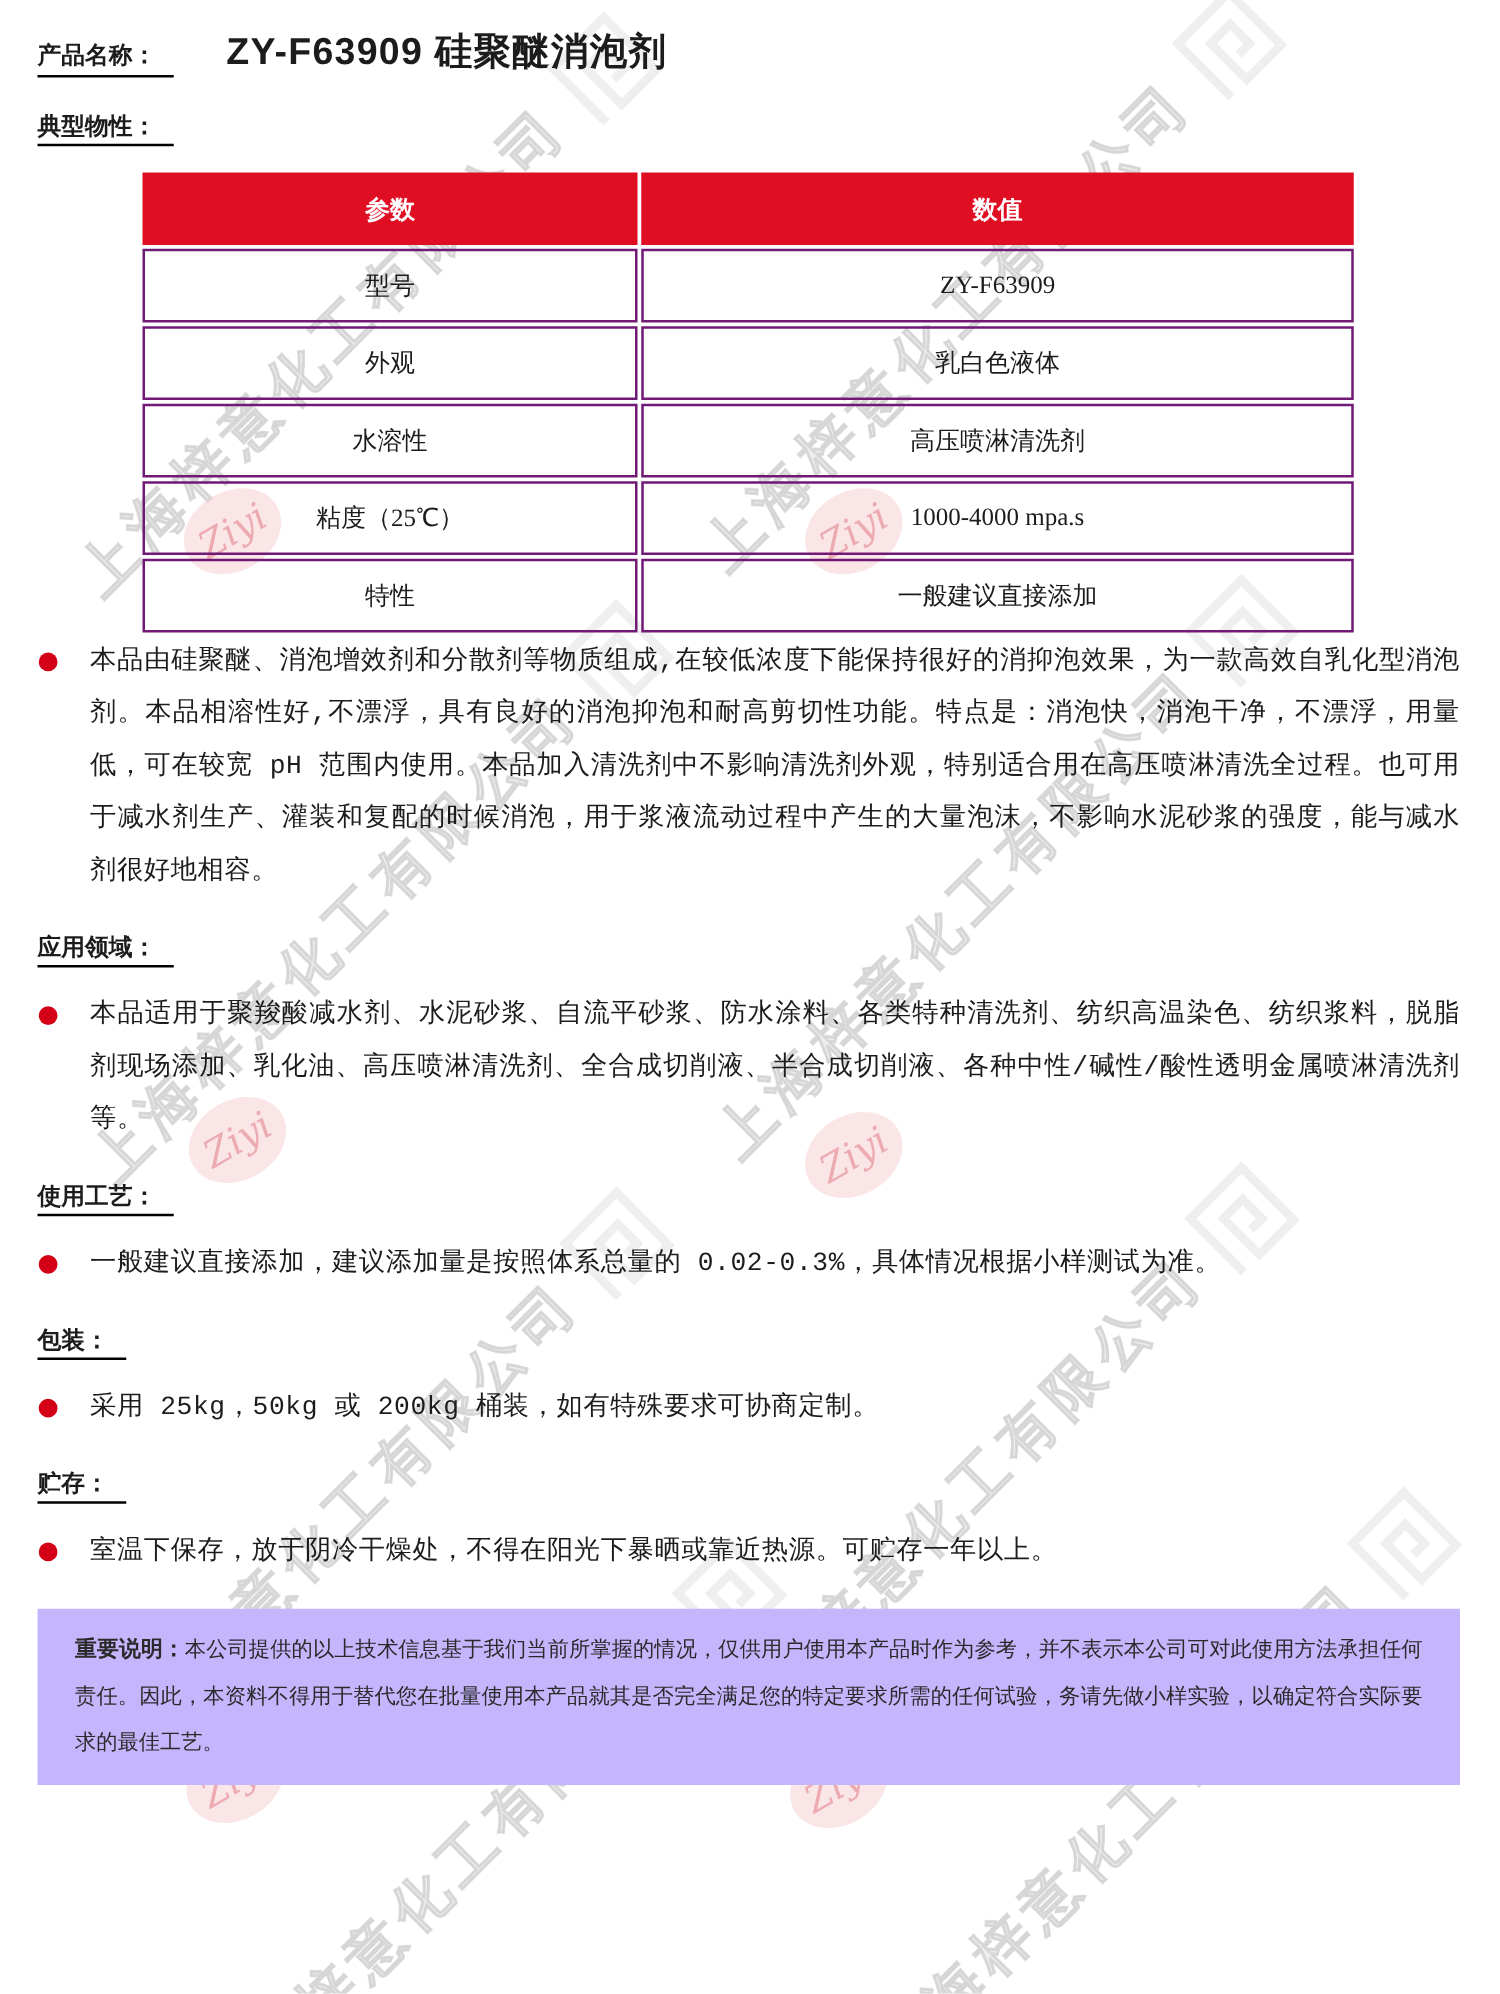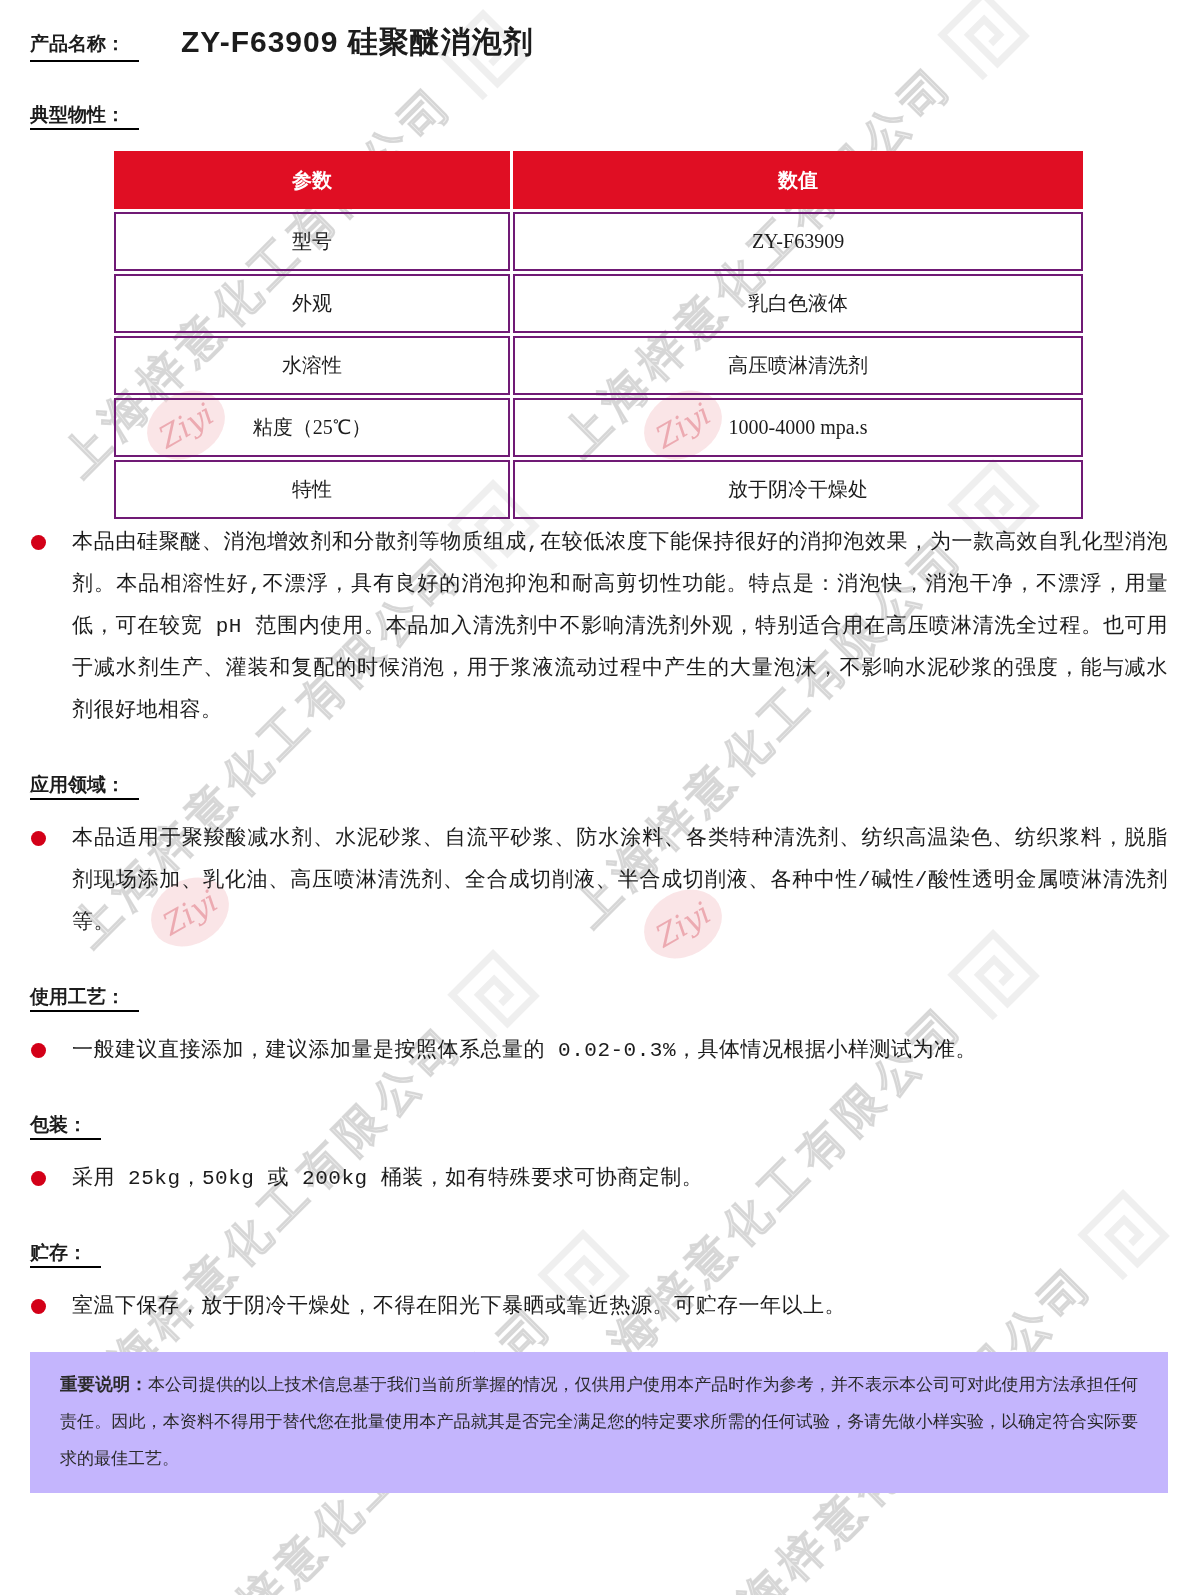--- a/index.html
+++ b/index.html
@@ -19,21 +19,21 @@
   .stamp span{font-family:"DejaVu Serif", serif;font-style:italic;font-size:30px;
               color:rgba(233,155,164,0.8);}
   
   .content{position:relative;z-index:2;padding:22px 32px 0 30px;}
   .title-row{display:flex;align-items:flex-end;}
   .label-u{font-family:"Liberation Sans", sans-serif;font-weight:bold;font-size:19px;
            border-bottom:2px solid #000;padding:0 14px 3px 0;}
   .doc-title{font-family:"Liberation Sans", sans-serif;font-weight:bold;font-size:30px;
              margin:0 0 0 42px;letter-spacing:1px;line-height:40px;}
   h2.sec{font-size:19px;font-family:"Liberation Sans", sans-serif;
-         margin:40px 0 20px 0;line-height:26px;}
+         margin:27px 0 20px 0;line-height:26px;}
   h2.sec span{border-bottom:2px solid #000;padding:0 14px 3px 0;font-weight:bold;}
   
   table.props{border-collapse:separate;border-spacing:3px;margin:0 0 0 81px;
               width:975px;table-layout:fixed;}
   table.props th{background:#e00e23;color:#ffffff;font-family:"Liberation Sans", sans-serif;
                  font-weight:bold;font-size:20px;height:56px;}
   table.props td{border:2px solid #701a75;background:transparent;text-align:center;
                  font-size:20px;height:53px;}
   .col-param{width:41%;}
   
@@ -154,21 +154,21 @@
         <tr>
             <td>水溶性</td>
             <td>高压喷淋清洗剂</td>
           </tr>
         <tr>
             <td>粘度（25℃）</td>
             <td>1000-4000 mpa.s</td>
           </tr>
         <tr>
             <td>特性</td>
-            <td>放于阴冷干燥处</td>
+            <td>一般建议直接添加</td>
           </tr>
       </tbody>
     </table>
 
     <ul class="blist">
       <li>本品由硅聚醚、消泡增效剂和分散剂等物质组成,在较低浓度下能保持很好的消抑泡效果，为一款高效自乳化型消泡剂。本品相溶性好,不漂浮，具有良好的消泡抑泡和耐高剪切性功能。特点是：消泡快，消泡干净，不漂浮，用量低，可在较宽 pH 范围内使用。本品加入清洗剂中不影响清洗剂外观，特别适合用在高压喷淋清洗全过程。也可用于减水剂生产、灌装和复配的时候消泡，用于浆液流动过程中产生的大量泡沫，不影响水泥砂浆的强度，能与减水剂很好地相容。</li>
     </ul>
 
     <h2 class="sec"><span>应用领域：</span></h2>
     <ul class="blist">

